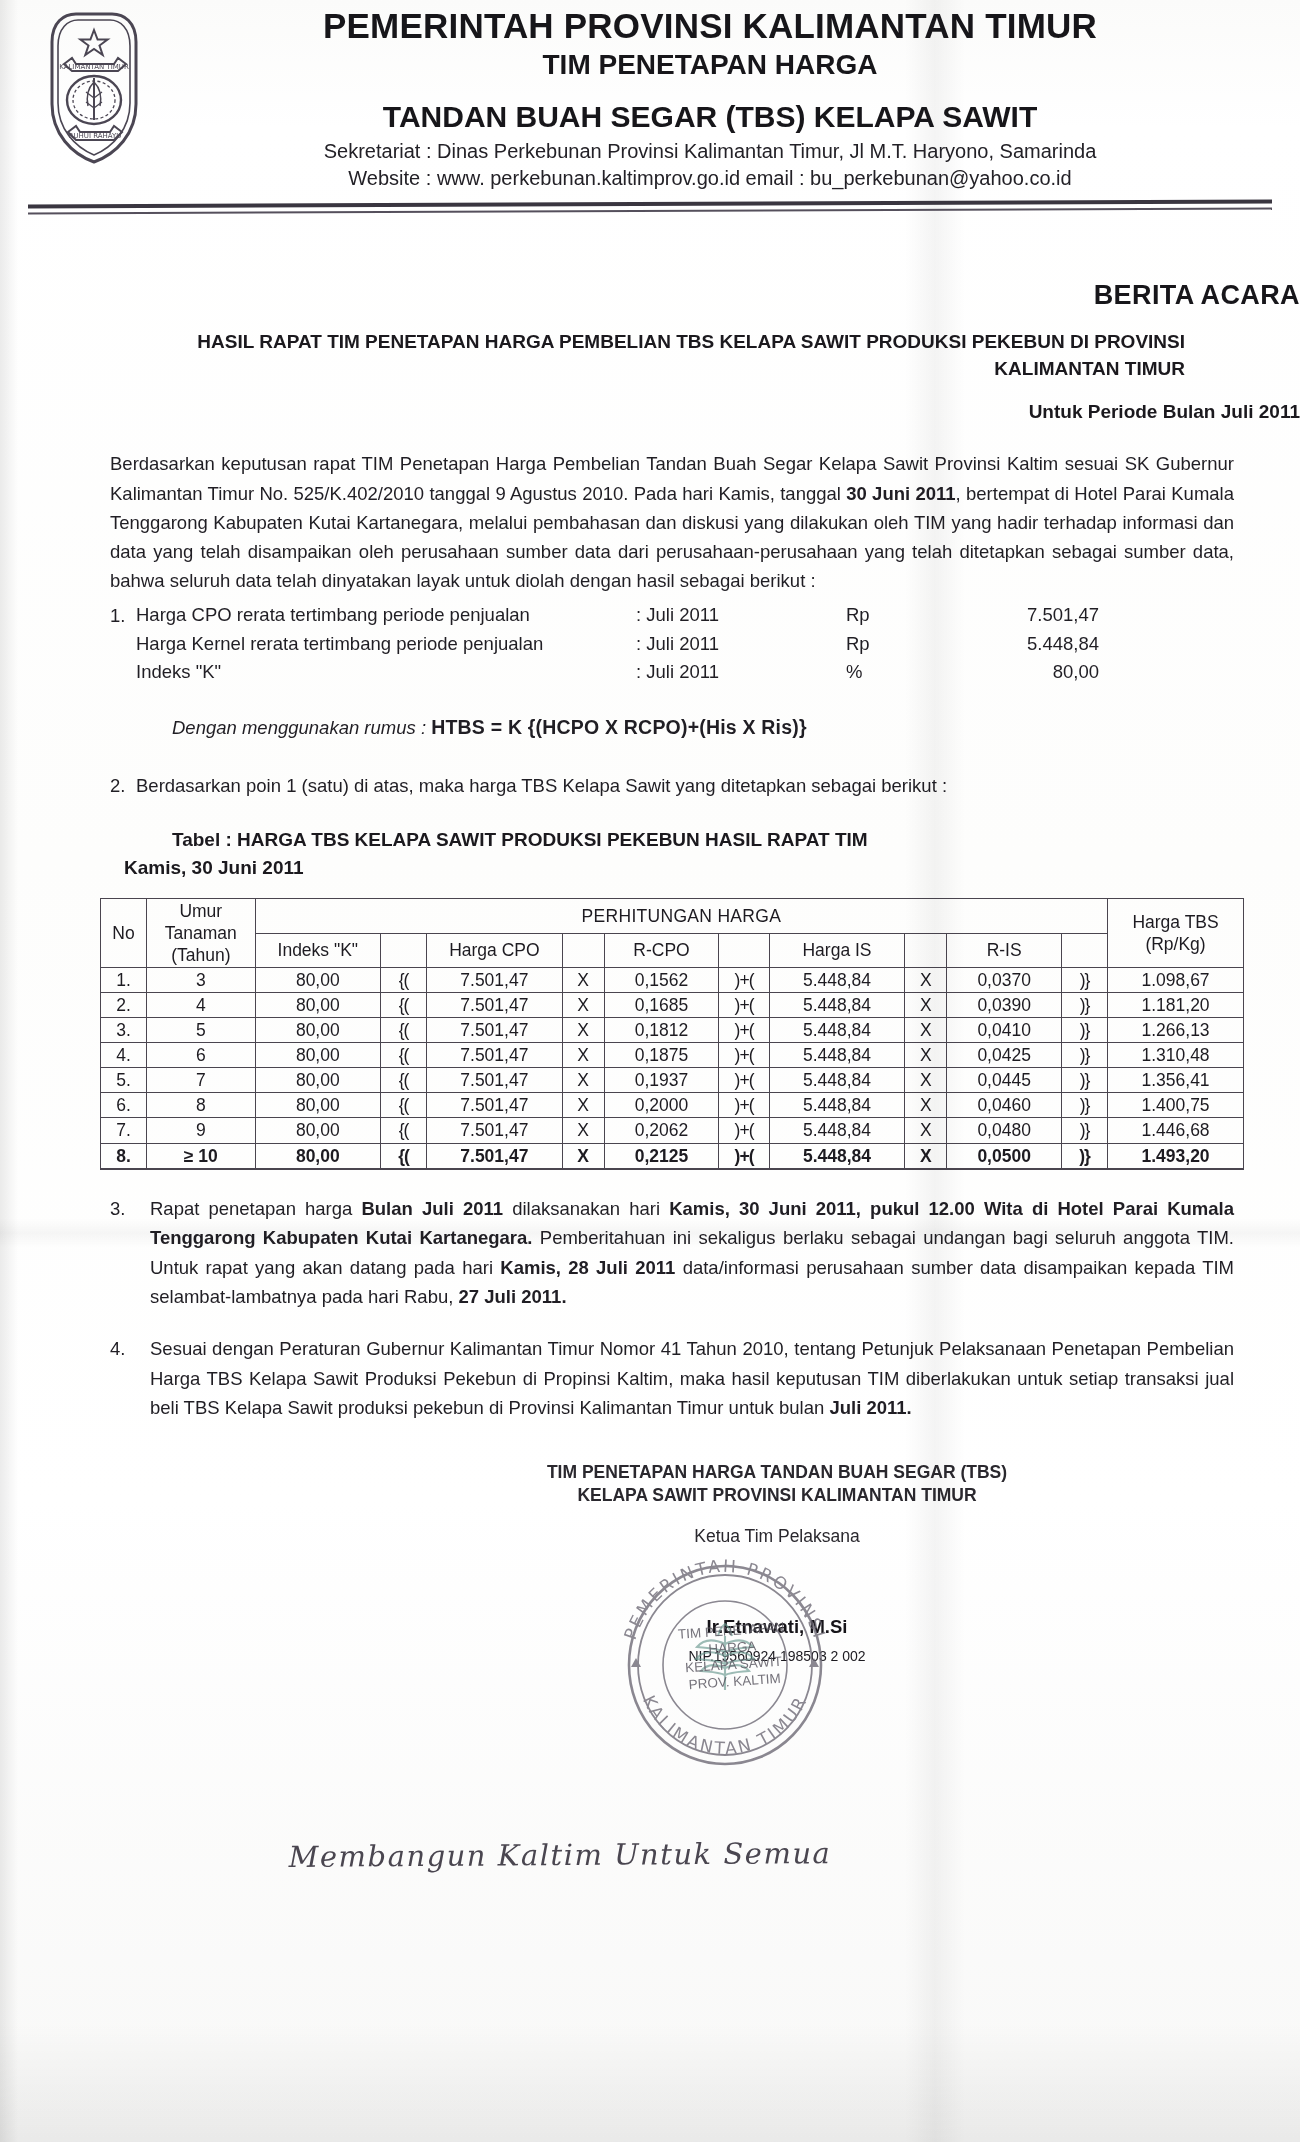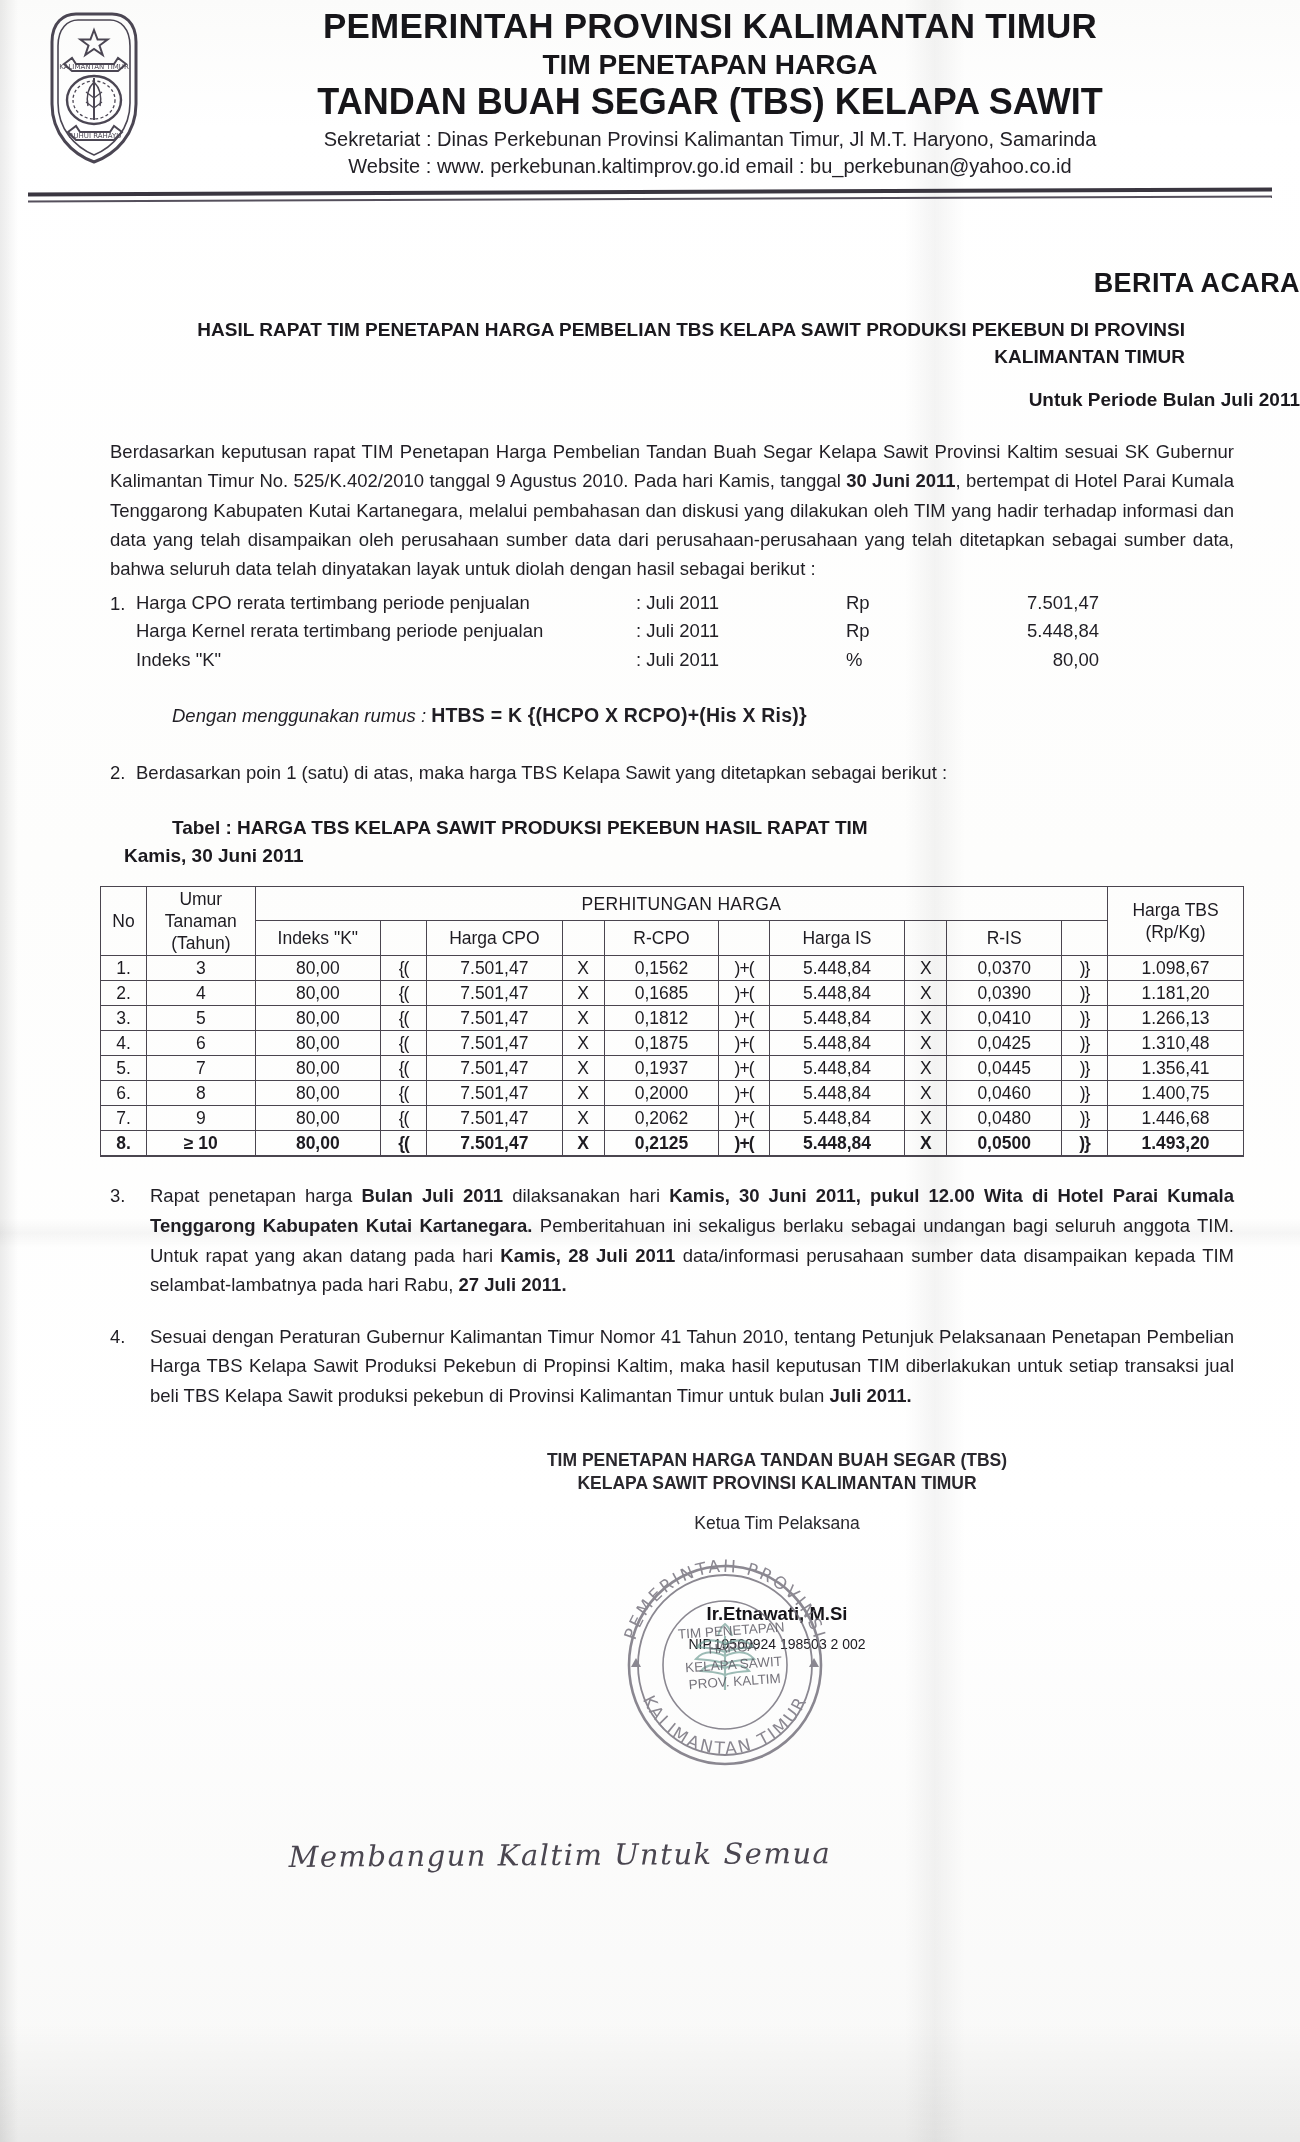--- a/index.html
+++ b/index.html
@@ -60,24 +60,24 @@
     color: #17161a;
   }
   .head-l2 {
     font-size: 28px;
     font-weight: bold;
     line-height: 1.15;
     margin-top: 4px;
     color: #17161a;
   }
   .head-l3 {
-    font-size: 36px;
+    font-size: 30px;
     font-weight: bold;
     line-height: 1.15;
-    margin-top: 0;
+    margin-top: 19px;
     color: #17161a;
   }
   .head-l4, .head-l5, .head-l6 {
     font-size: 20px;
     font-weight: normal;
     line-height: 1.35;
     color: #232127;
   }
   .head-l4 { margin-top: 4px; }
   .rule-wrap {

